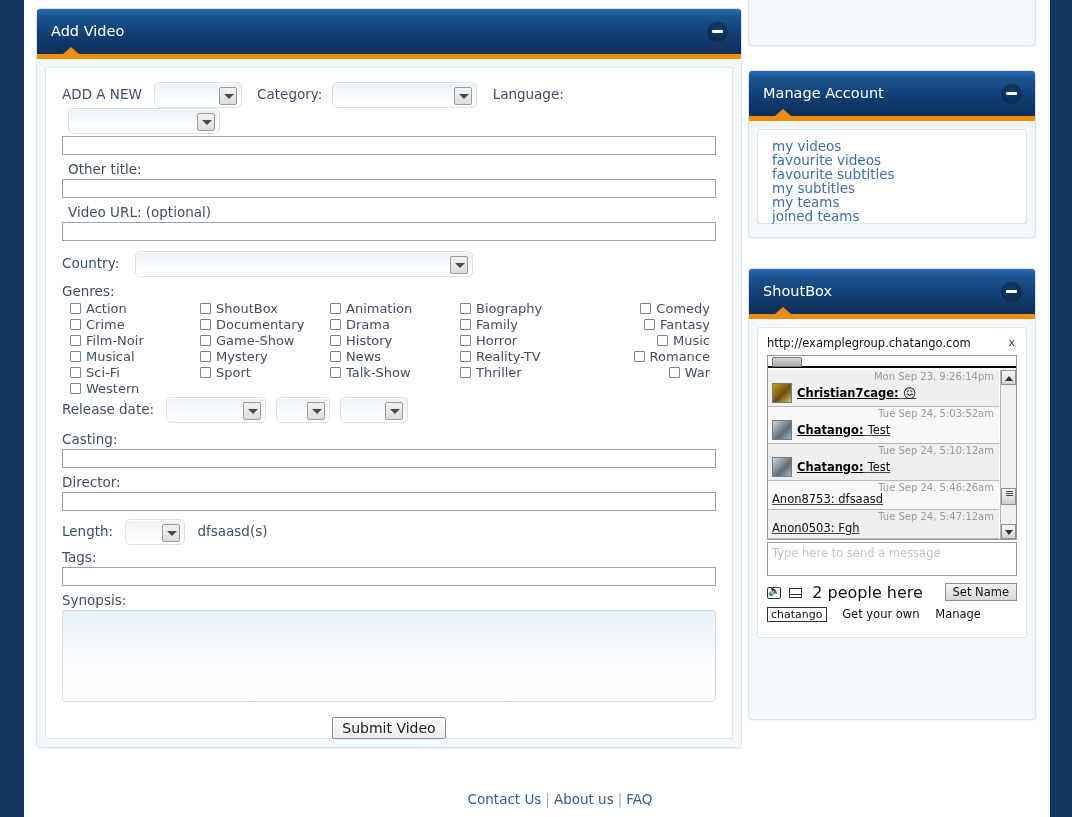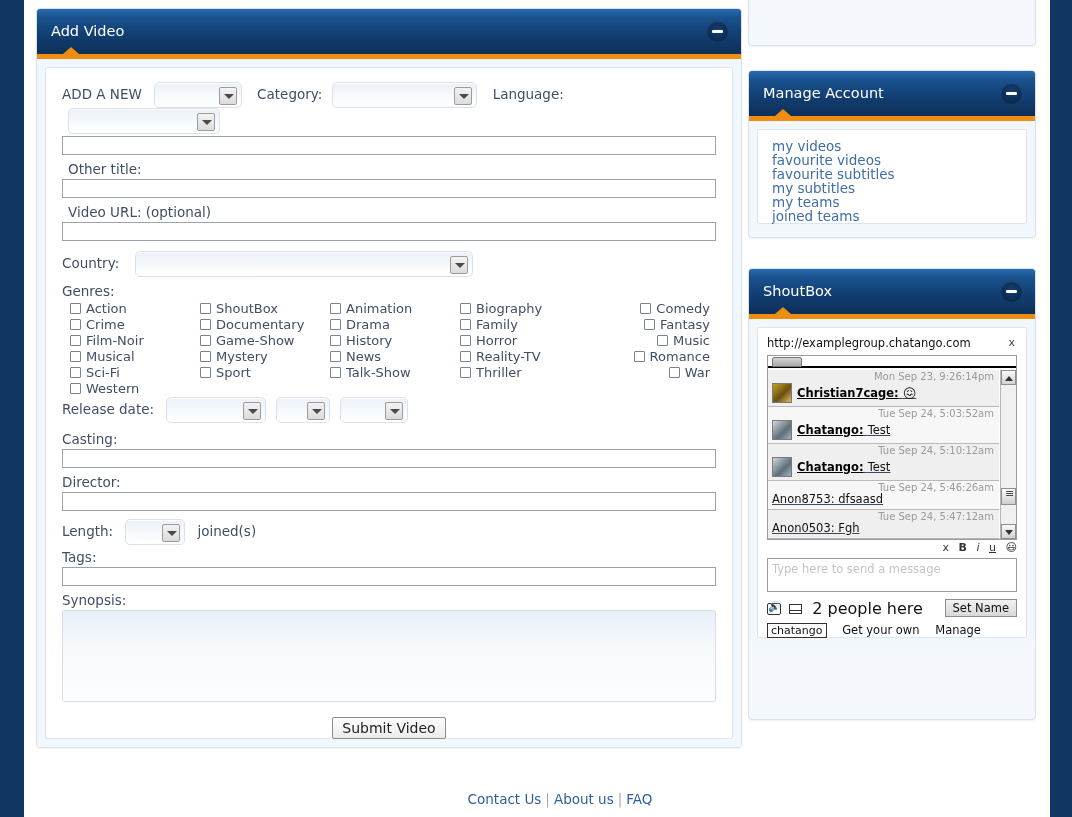--- a/index.html
+++ b/index.html
@@ -312,21 +312,21 @@
         <input class="txt" value="" style="">
 
         
         <span class="fld-label" style="margin-left:0;">Director:</span>
         <input class="txt" value="" style="">
 
         
         <div style="height:32px;padding-top:8px;">
           <span class="lbl">Length:</span>
           <span class="sel" style="width:60px;margin-left:8px;"><span class="arrow"></span></span>
-          <span class="lbl" style="margin-left:8px;">joined(s)</span>
+          <span class="lbl" style="margin-left:8px;">dfsaasd(s)</span>
         </div>
 
         
         <span class="fld-label" style="margin-left:0;">Tags:</span>
         <input class="txt" value="" style="">
 
         
         <span class="fld-label" style="margin-left:0;">Synopsis:</span>
         <textarea class="syn" style=""></textarea>
 
@@ -414,27 +414,20 @@
             </div>
           </div>
 
           <div class="vscroll">
             <div class="vbtn up"></div>
             <div class="vthumb"></div>
             <div class="vbtn dn"></div>
           </div>
         </div>
 
-        <div class="fmtbar">
-          <span>x</span>
-          <span class="b">B</span>
-          <span class="i">i</span>
-          <span class="u">u</span>
-          <span>😃</span>
-        </div>
 
         <textarea class="shout-input" placeholder="Type here to send a message" style=""></textarea>
 
         <div class="statusrow">
           <span class="spk"></span>
           <span class="env"></span>
           <span class="ppl">2 people here</span>
           <span class="setname">Set Name</span>
         </div>
 

